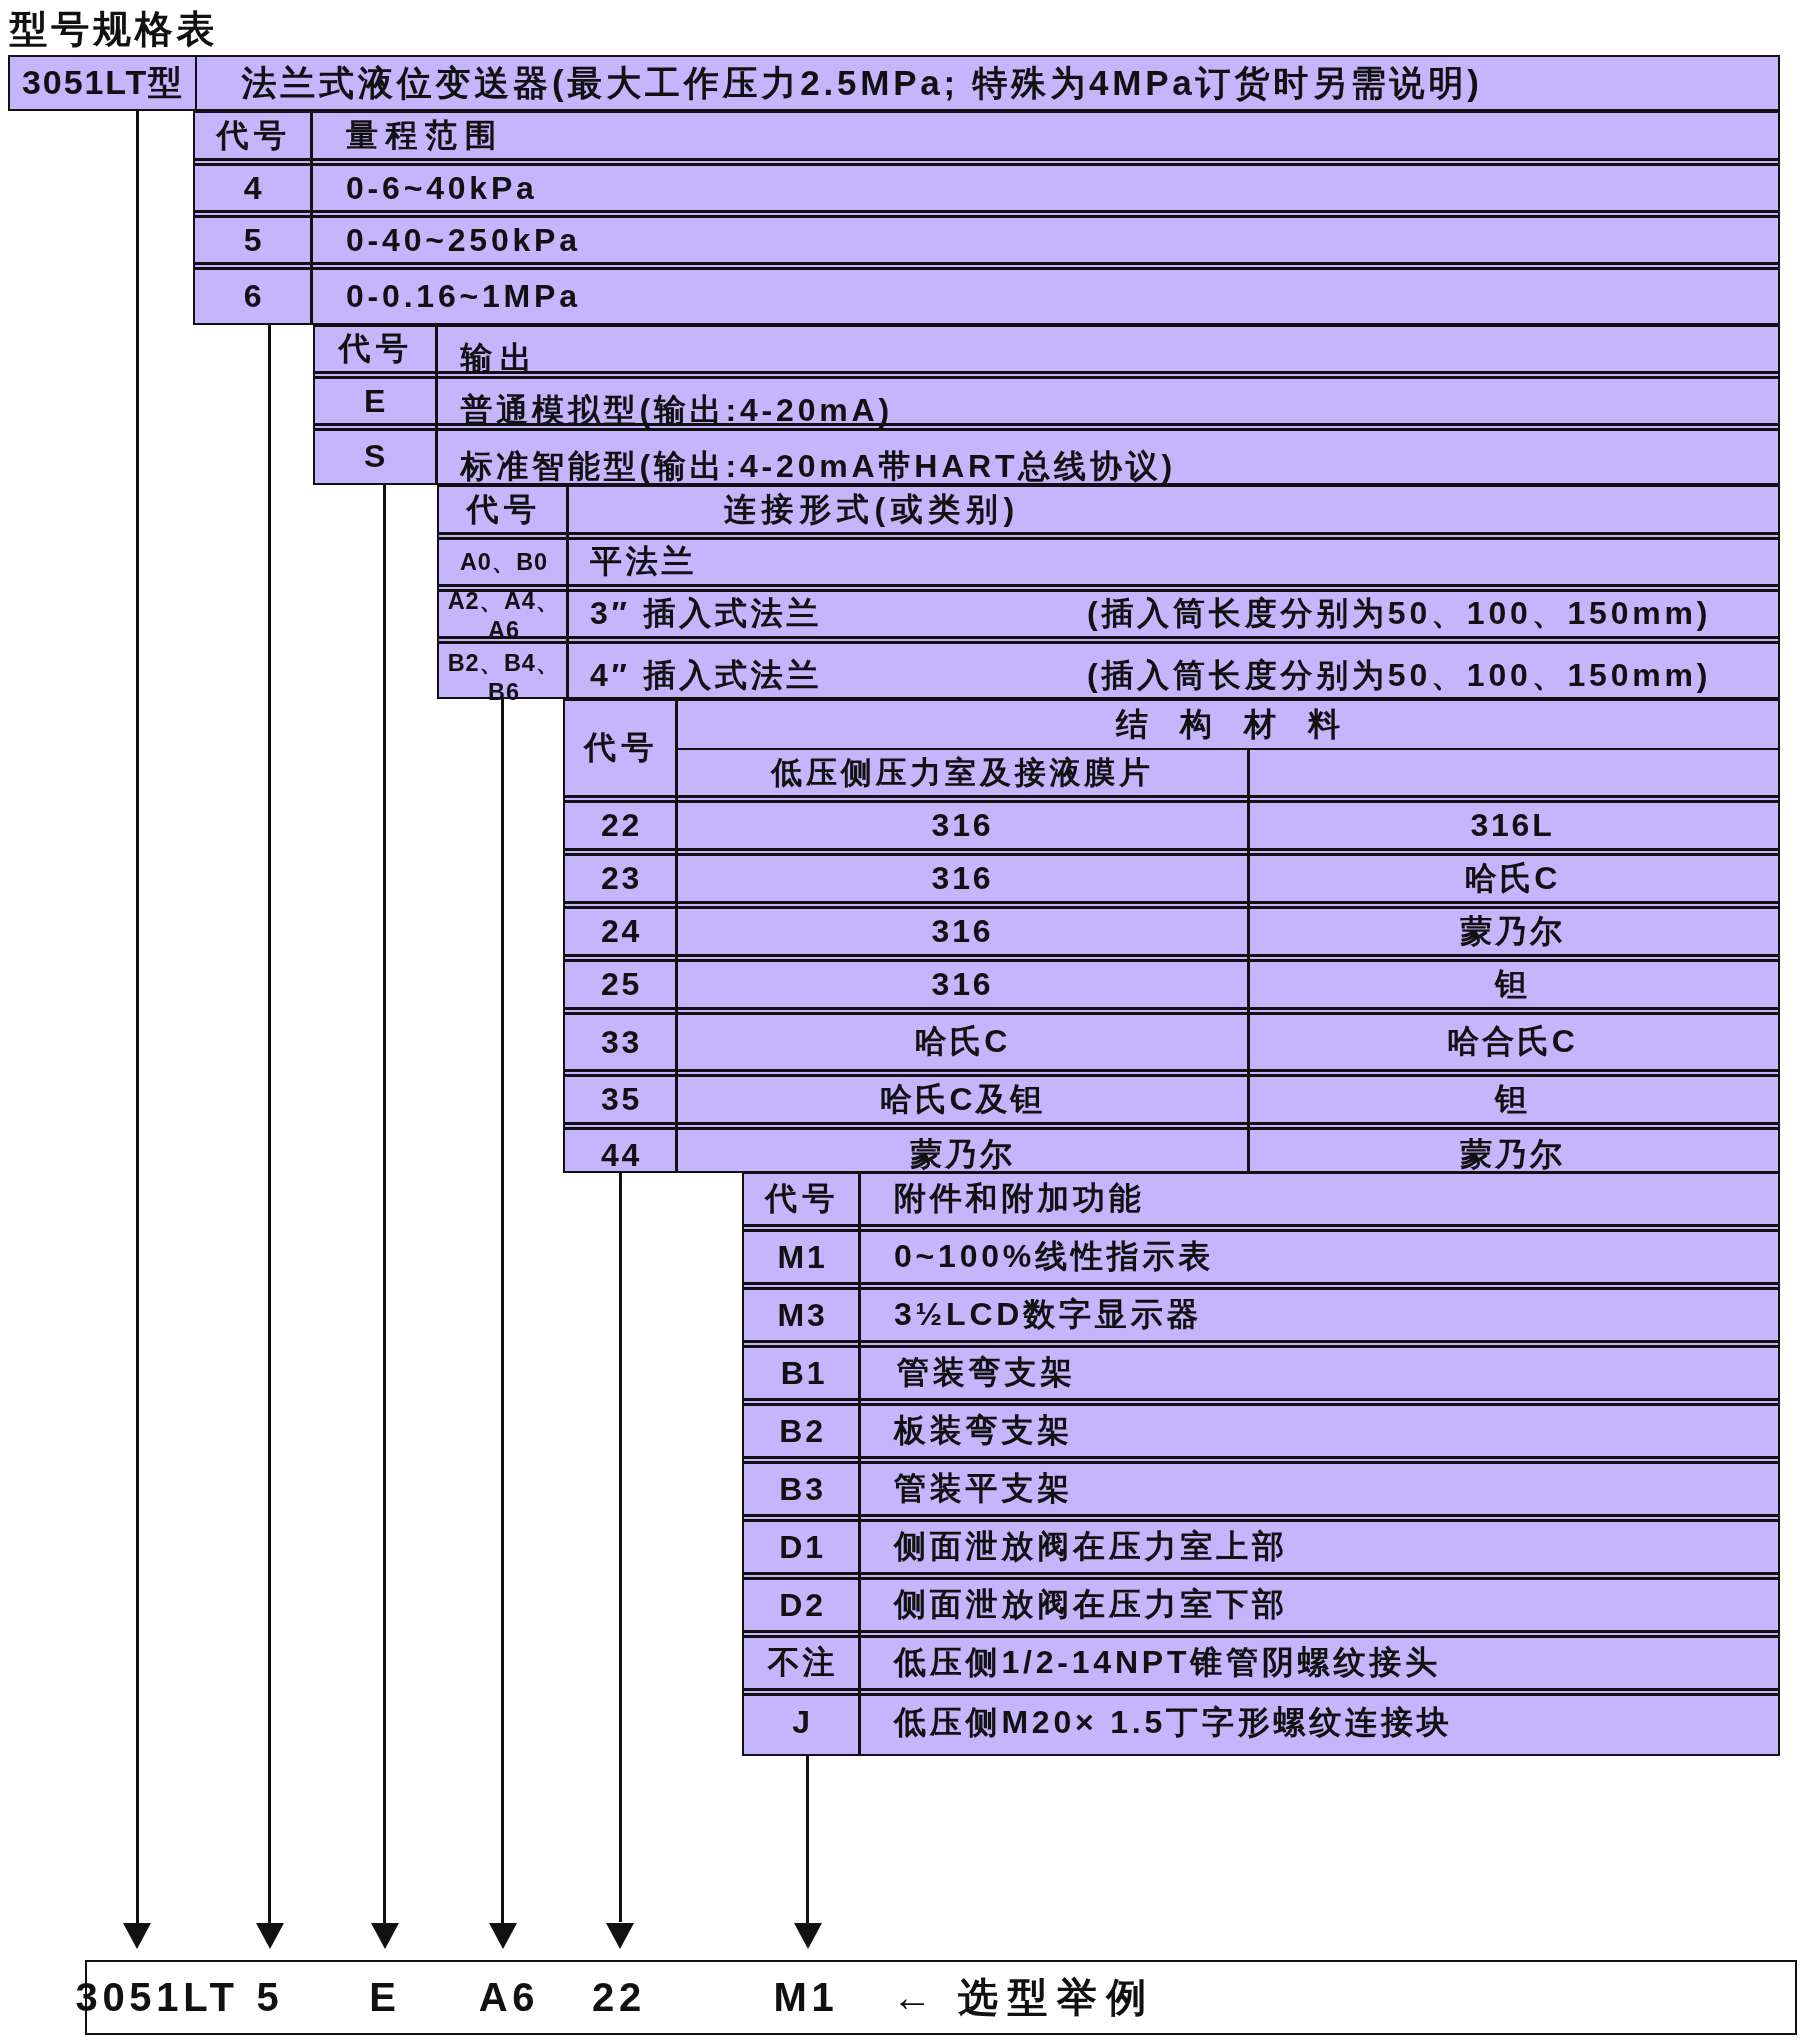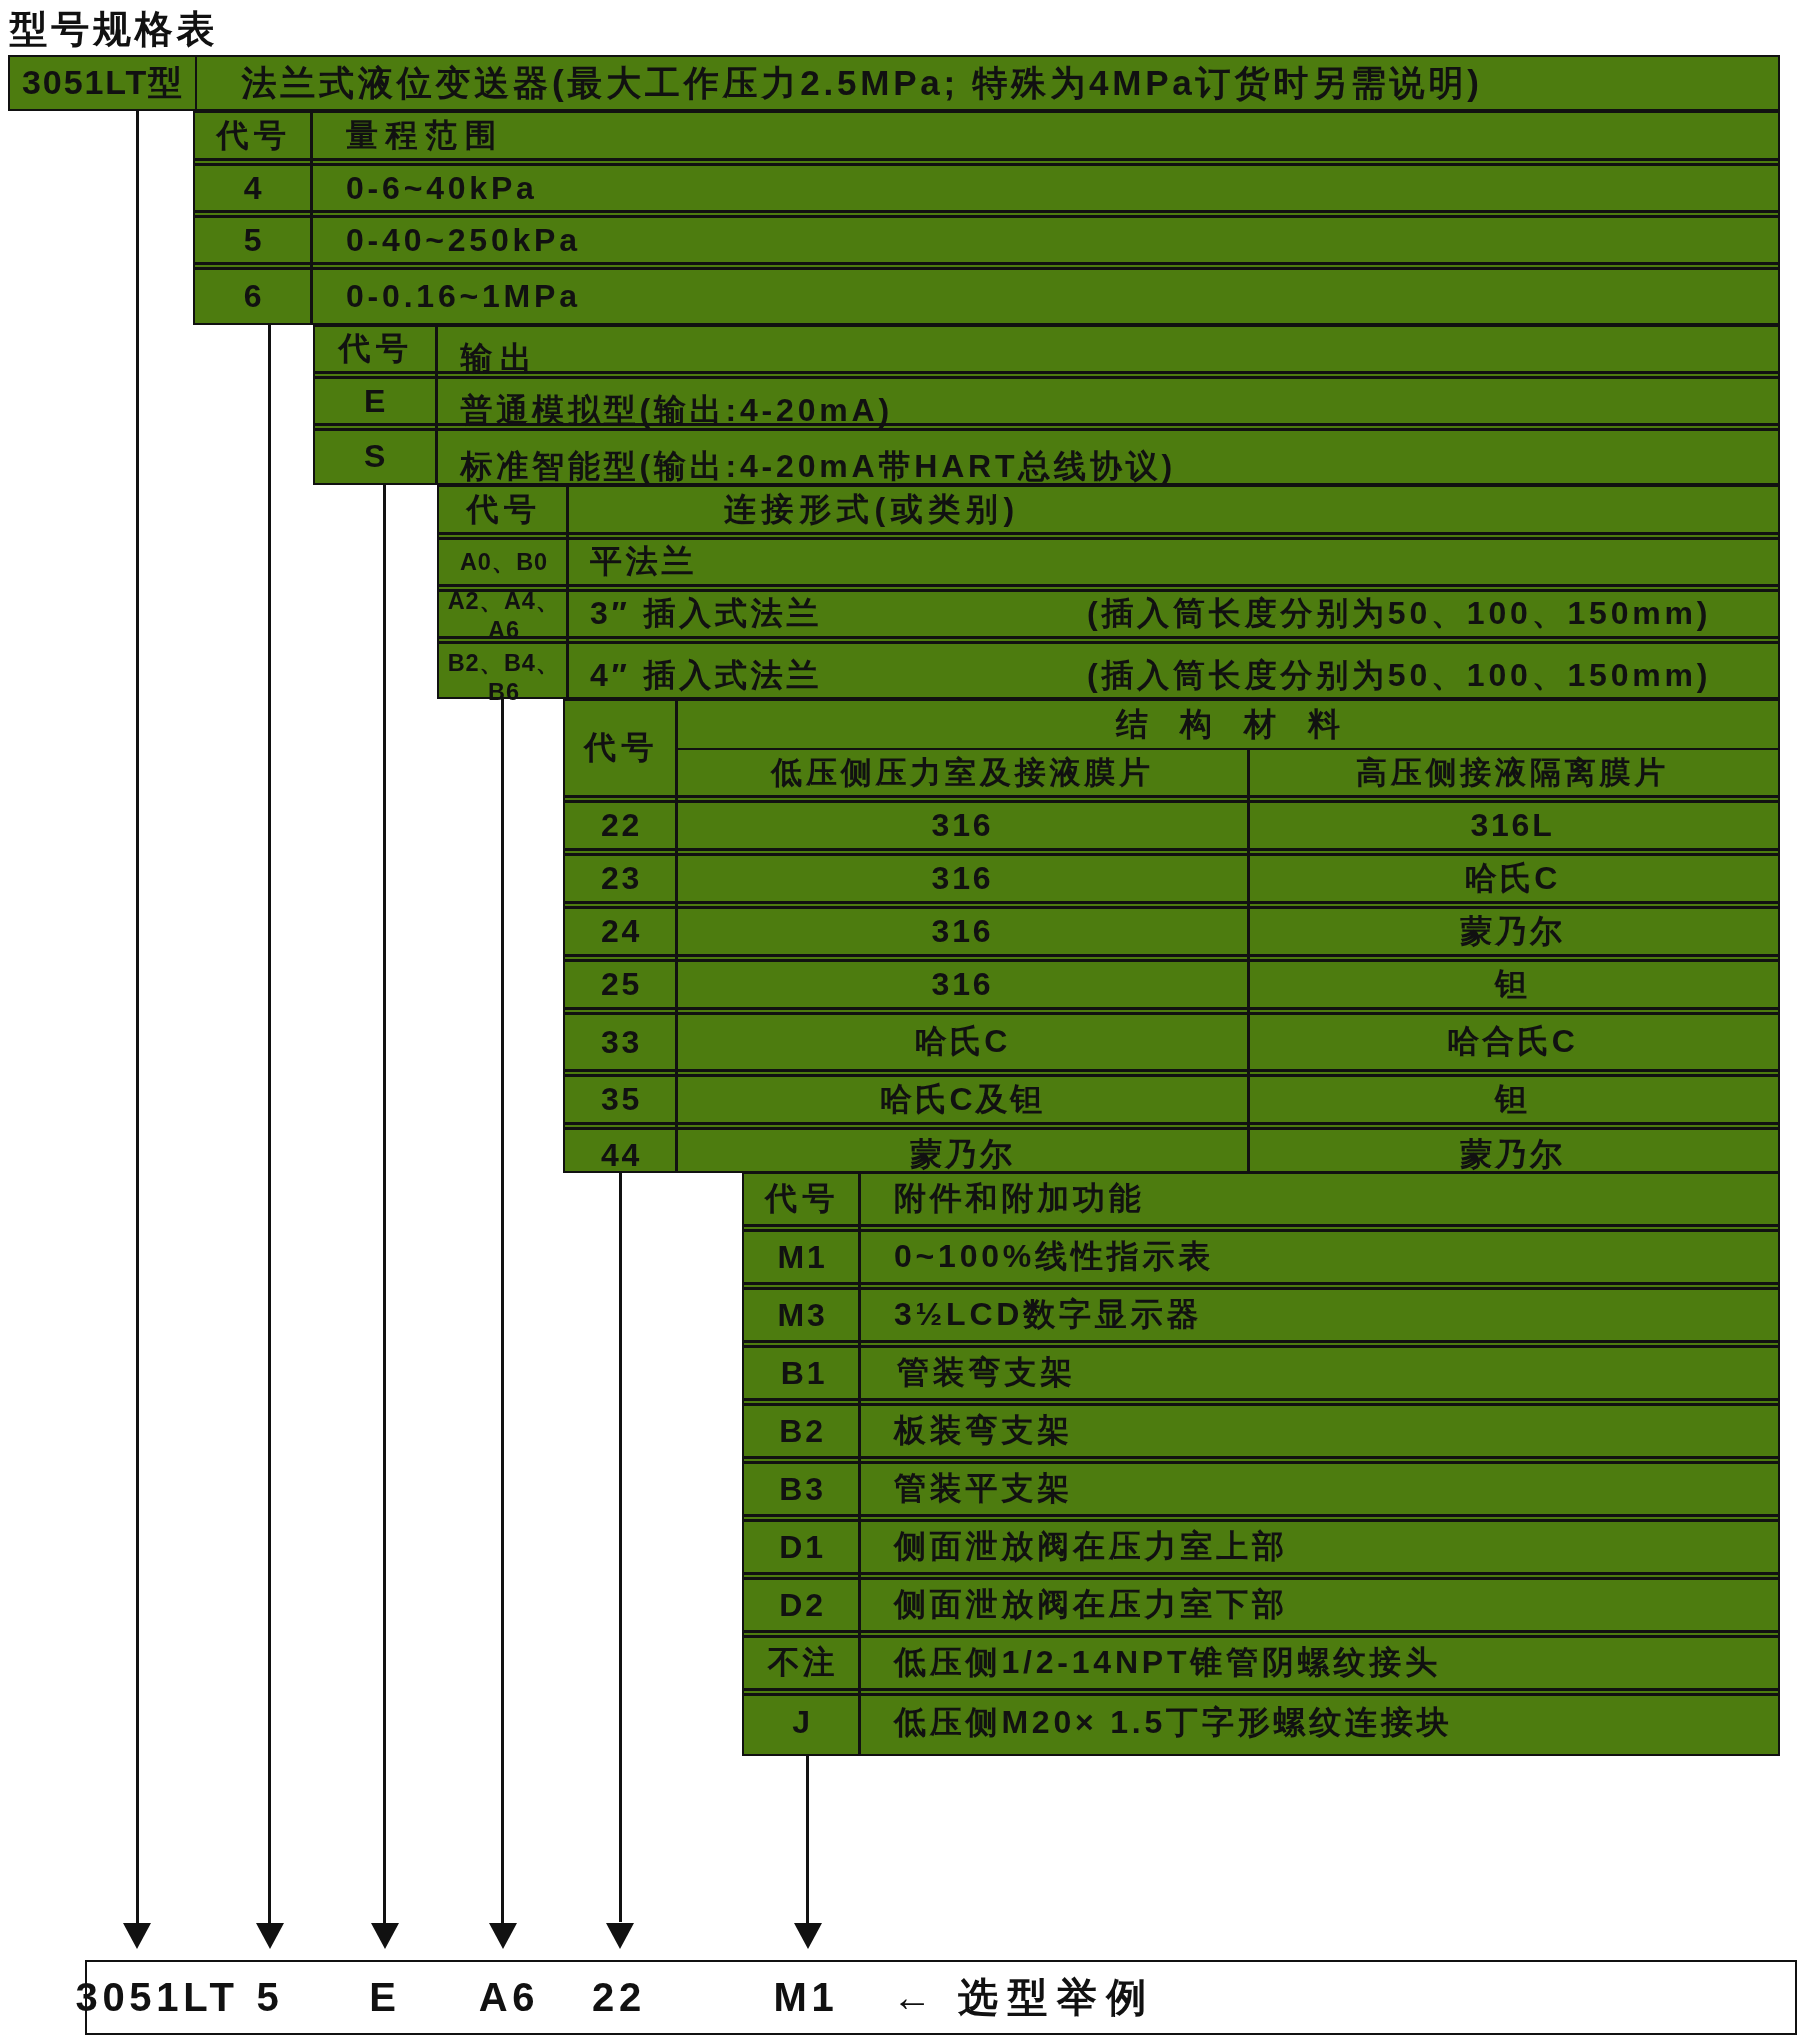--- a/index.html
+++ b/index.html
@@ -1,20 +1,20 @@
 <!DOCTYPE html>
 <html style="font-size:15px"><head>
 <meta charset="utf-8">
 <style>
   html,body{margin:0;padding:0;background:#fff;}
   .page{position:relative;width:1808px;height:2041px;background:#fff;overflow:hidden;
         font-family:"Liberation Sans",sans-serif;font-weight:bold;color:#111;}
   .title{position:absolute;left:9.4px;top:3.8px;font-size:38px;letter-spacing:3.8px;margin:0;}
 
-  .tbl{position:absolute;border:2.8px solid #111;box-sizing:border-box;background:#4d7c0f;}
+  .tbl{position:absolute;border:2.8px solid #111;box-sizing:border-box;background:#c4b5fd;}
   .vline{position:absolute;top:0;bottom:0;width:2.8px;background:#111;z-index:3;}
 
   .trow{position:relative;display:flex;align-items:center;box-sizing:border-box;
         border-bottom:8.5px double #111;font-size:32px;letter-spacing:2.8px;}
   .trow.last{border-bottom:none;}
   .code{flex:0 0 auto;display:flex;align-items:center;justify-content:center;text-align:center;}
   .code.small{font-size:23.5px;letter-spacing:0.9px;}
   .content{flex:1 1 auto;padding-left:33px;letter-spacing:3.8px;}
   .content.tight{padding-left:23.5px;margin-top:20px;}
   .content.conn{display:flex;padding-left:21px;letter-spacing:3.8px;}
@@ -130,21 +130,20 @@
 
   <div class="tbl" style="left:563px;top:699px;width:1217px;height:474px;">
     <div class="vline" style="left:110px"></div>
     <div class="vline" style="left:682px;top:49px"></div>
     <div class="t4head">
       <div class="t4head-code">代号</div>
       <div class="t4head-right">
         <div class="t4head-title">结构材料</div>
         <div class="t4head-cols">
           <div class="mc1">低压侧压力室及接液膜片</div>
-          <div class="mc2">高压侧接液隔离膜片</div>
         </div>
       </div>
     </div>
     <div class="trow" style="height:53px">
       <div class="code" style="width:113px">22</div>
       <div class="mc1">316</div>
       <div class="mc2">316L</div>
     </div>
     <div class="trow" style="height:53px">
       <div class="code" style="width:113px">23</div>

